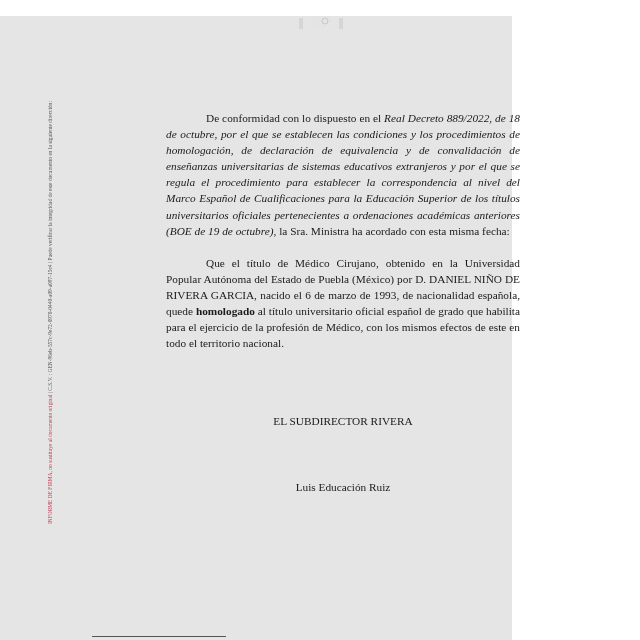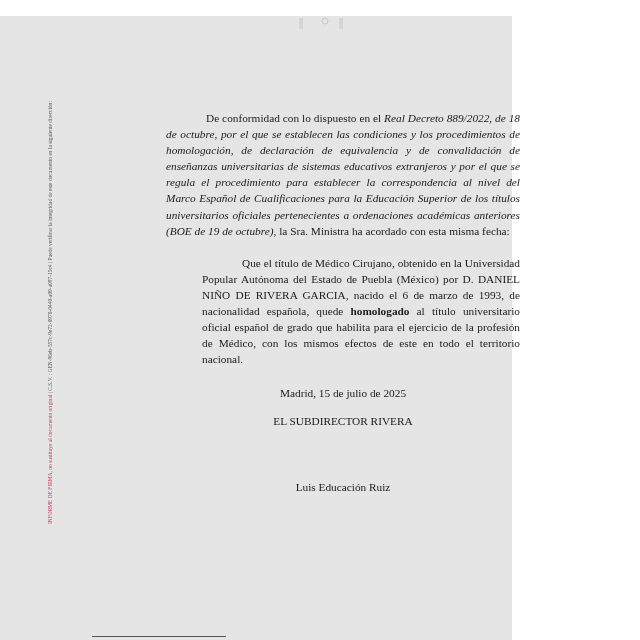--- a/index.html
+++ b/index.html
@@ -15,21 +15,21 @@
     transform-origin: 0 0; transform: rotate(-90deg);
     white-space: nowrap; font-size: 5.4px; line-height: 10px; color: #555;
     letter-spacing: 0.02px;
   }
   .side-strip .red { color: #c0455a; }
   .body-text {
     position: absolute; left: 166px; top: 94px; width: 354px;
     font-size: 11.3px; line-height: 16.1px; text-align: justify;
   }
   .body-text p { margin: 0; }
-  .body-text p + p { margin-top: 16px; margin-left: 36px; }
+  .body-text p + p { margin-top: 16px; }
   .indent { text-indent: 40px; }
   .centered {
     position: absolute; left: 166px; width: 354px; text-align: center; font-size: 11.3px;
   }
   .footer-rule { position: absolute; left: 92px; top: 620px; width: 134px; height: 1px; background: #555; }
   .footer-ghost { position: absolute; top: 634px; height: 6px; background: repeating-linear-gradient(90deg,#e2e2e2 0 3px,#fff 3px 5px); }
 </style>
 </head>
 <body>
 
@@ -48,20 +48,19 @@
 
   <div class="body-text">
     <p class="indent">
       <span>De conformidad con lo dispuesto en el </span><em>Real Decreto 889/2022, de 18 de octubre, por el que se establecen las condiciones y los procedimientos de homologación, de declaración de equivalencia y de convalidación de enseñanzas universitarias de sistemas educativos extranjeros y por el que se regula el procedimiento para establecer la correspondencia al nivel del Marco Español de Cualificaciones para la Educación Superior de los títulos universitarios oficiales pertenecientes a ordenaciones académicas anteriores (BOE de 19 de octubre)</em><span>, la Sra. Ministra ha acordado con esta misma fecha:</span>
     </p>
     <p class="indent">
       <span>Que el título de Médico Cirujano, obtenido en la Universidad Popular Autónoma del Estado de Puebla (México) por D. DANIEL NIÑO DE RIVERA GARCIA, nacido el 6 de marzo de 1993, de nacionalidad española, quede </span><strong>homologado</strong><span> al título universitario oficial español de grado que habilita para el ejercicio de la profesión de Médico, con los mismos efectos de este en todo el territorio nacional.</span>
     </p>
   </div>
 
-  <div class="centered" style="top:371px">Madrid, 15 de julio de 2025</div>
   <div class="centered" style="top:399px">EL SUBDIRECTOR RIVERA</div>
   <div class="centered" style="top:465px">Luis Educación Ruiz</div>
 
   <div class="footer-rule"></div>
   <div class="footer-ghost" style="left:114px;width:58px"></div>
   <div class="footer-ghost" style="left:426px;width:115px"></div>
 </div>
 
 </body></html>

